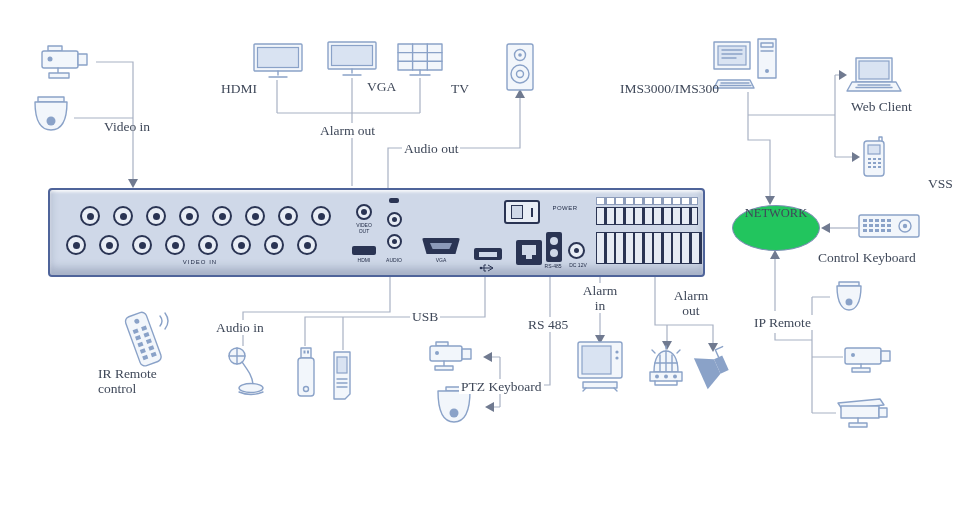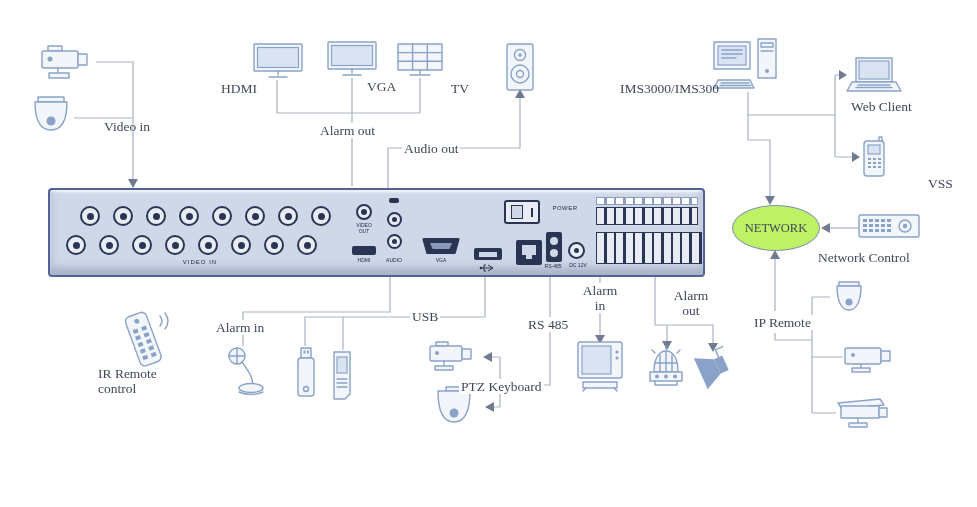--- a/index.html
+++ b/index.html
@@ -31,21 +31,21 @@
   .bnc.sm{width:16px;height:16px}
   .bnc.sm::after{width:6px;height:6px;margin:-3px}
   .rca{position:absolute;width:15px;height:15px;border:2px solid var(--dark);border-radius:50%;background:#e8edf5}
   .rca::after{content:"";position:absolute;left:50%;top:50%;width:5px;height:5px;margin:-2.5px;background:var(--dark);border-radius:50%}
   .ptext{position:absolute;font-family:"Liberation Sans",sans-serif;font-size:6px;line-height:1.15;color:#222c47;text-align:center}
   .ptext.xs{font-size:5px}
   .dport{position:absolute;background:var(--dark);border-radius:2px}
   .term{position:absolute;border:1.5px solid var(--dark);background:repeating-linear-gradient(90deg,#e6ebf4 0 7px,var(--dark) 7px 9.5px)}
   .tlabel{position:absolute;border:1px solid #8d9cba;background:repeating-linear-gradient(90deg,#ffffff 0 7px,#8d9cba 7px 9.5px)}
   .net{left:732px;top:205px;width:88px;height:46px;border:1.5px solid #7d8fb4;border-radius:50%;
-       background:#bef264;display:flex;align-items:center;justify-content:center;z-index:3}
+       background:#22c55e;display:flex;align-items:flex-start;justify-content:center;z-index:3}
   .net span{font-size:12.5px;color:var(--text)}
 </style>
 </head>
 <body>
 
 <div class="stage">
 
   <svg class="abs wires">
     <path class="wire" d="M96,62 H133 V180 M74,118 H133"></path>
     <polygon class="arrow" points="128,179 138,179 133,188"></polygon>
@@ -404,27 +404,27 @@
 
   <div class="lbl" style="left:104px;top:119px">Video in</div>
   <div class="lbl" style="left:221px;top:81px">HDMI</div>
   <div class="lbl" style="left:367px;top:79px">VGA</div>
   <div class="lbl" style="left:451px;top:81px">TV</div>
   <div class="lbl bg" style="left:318px;top:123px">Alarm out</div>
   <div class="lbl bg" style="left:402px;top:141px">Audio out</div>
   <div class="lbl" style="left:620px;top:81px">IMS3000/IMS300</div>
   <div class="lbl" style="left:851px;top:99px">Web Client</div>
   <div class="lbl" style="left:928px;top:176px">VSS</div>
-  <div class="lbl" style="left:818px;top:250px">Network Control</div>
+  <div class="lbl" style="left:818px;top:250px">Control Keyboard</div>
   <div class="lbl bg" style="left:752px;top:315px">IP Remote</div>
   <div class="lbl" style="left:98px;top:366px">
     <span style="display:block">IR Remote</span>
     <span style="display:block">control</span>
   </div>
-  <div class="lbl bg" style="left:214px;top:320px">Alarm in</div>
+  <div class="lbl bg" style="left:214px;top:320px">Audio in</div>
   <div class="lbl bg" style="left:410px;top:309px">USB</div>
   <div class="lbl bg" style="left:526px;top:317px">RS 485</div>
   <div class="lbl bg" style="left:459px;top:379px">PTZ Keyboard</div>
   <div class="lbl bg ctr" style="left:577px;top:283px;width:46px">
     <span style="display:block">Alarm</span>
     <span style="display:block">in</span>
   </div>
   <div class="lbl bg ctr" style="left:668px;top:288px;width:46px">
     <span style="display:block">Alarm</span>
     <span style="display:block">out</span>

